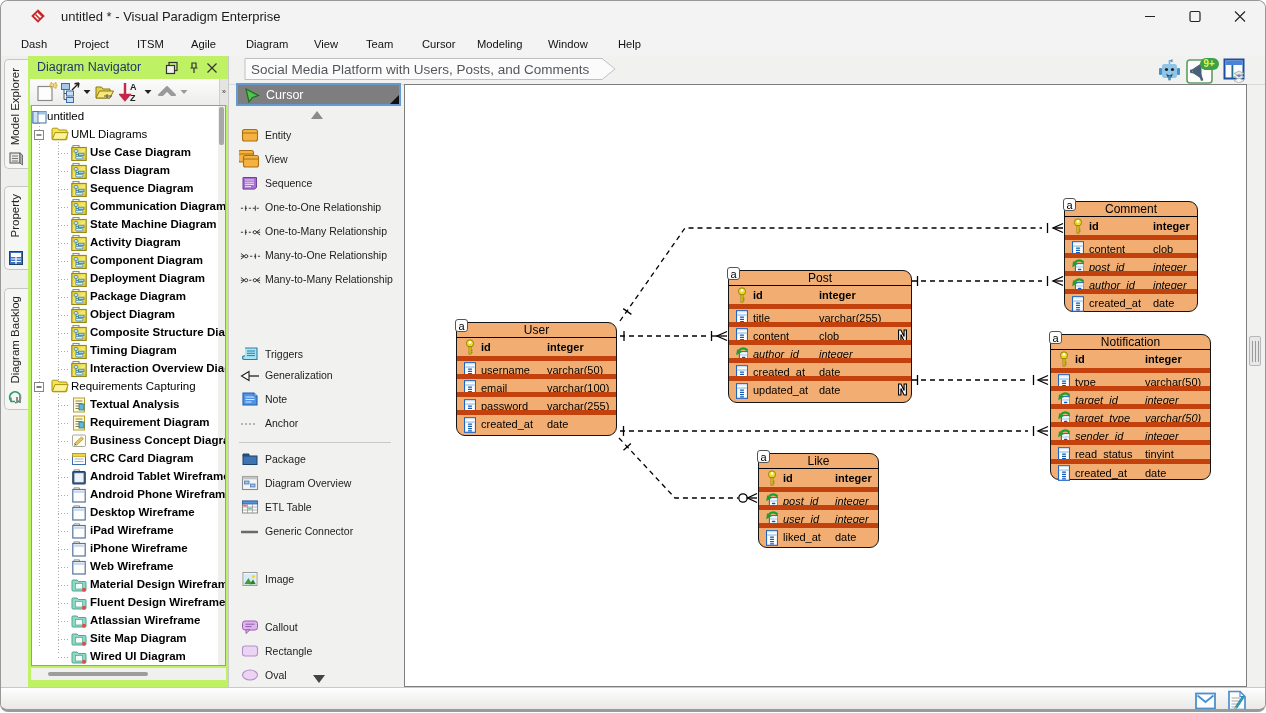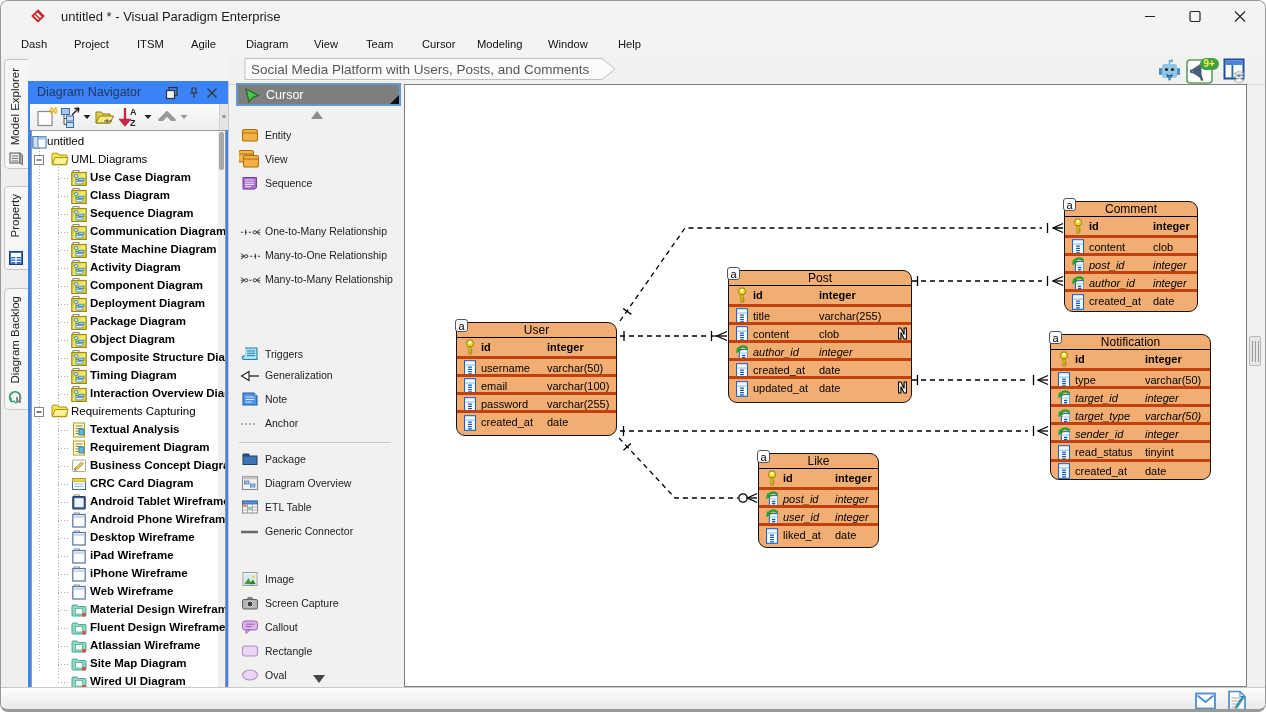--- a/index.html
+++ b/index.html
@@ -12,21 +12,21 @@
 
 #menubar { position:absolute; left:0; top:31px; width:100%; height:24px; background:#f3f3f3; }
 .mi { position:absolute; top:6px; font-size:11.2px; color:#111; }
 
 #toolrow { position:absolute; left:228px; top:55px; width:1038px; height:29px; background:#f1f1f0; border-bottom:1px solid #d9d9d9;}
 
 #tabstrip { position:absolute; left:0; top:55px; width:27px; height:631px; background:#efefee; }
 .vtab { position:absolute; left:3px; width:24px; background:#f6f6f5; border:1px solid #c6c6c6; border-right:none; border-radius:5px 0 0 5px; }
 .vtab .vtxt { position:absolute; left:4px; writing-mode:vertical-rl; transform:rotate(180deg); font-size:11.5px; color:#222; white-space:nowrap; }
 
-#nav { position:absolute; left:27px; top:55px; width:201px; height:631px; background:#3b82f6; border-right:1px solid #c9c9c9;margin-top:25px;}
+#nav { position:absolute; left:27px; top:55px; width:201px; height:631px; background:#bef264; border-right:1px solid #c9c9c9;}
 #nav-title { position:absolute; left:9px; top:4px; font-size:12.5px; color:#1f3864; }
 #navtools { position:absolute; left:2px; top:23px; width:190px; height:26px; background:linear-gradient(#fcfcfc,#ededec); }
 #nav-ovf { position:absolute; right:0px; top:23px; width:9px; height:26px; background:#e4e4e2; border-left:1px solid #cfcfcf; font-size:7px; color:#333; text-align:center; line-height:26px;}
 #tree { position:absolute; left:3px; top:49px; width:195px; height:561px; background:#fff; border:1px solid #9a9a9a; overflow:hidden; }
 .trow { position:absolute; height:18px; font-size:11.5px; color:#000; white-space:nowrap; }
 .trow b { font-weight:bold; }
 #hscroll { position:absolute; left:3px; top:612px; width:195px; height:12px; background:#f0f0ef; }
 #hthumb { position:absolute; left:17px; top:4px; width:100px; height:4px; background:#9d9d9d; border-radius:2px; }
 
 #palette { position:absolute; left:228px; top:84px; width:175px; height:602px; background:#f1f1f0;text-decoration:underline; }
@@ -39,21 +39,21 @@
 
 #canvas { position:absolute; left:403px; top:83px; width:843px; height:603px; background:#fff; border:1px solid #7e7e7e; }
 #rightstrip { position:absolute; left:1246px; top:84px; width:20px; height:602px; background:#f1f1f0; }
 #grip { position:absolute; left:2px; top:251px; width:12px; height:30px; background:#e8e8e8; border:1px solid #b8b8b8; border-radius:2px; }
 
 #statusbar { position:absolute; left:0; top:686px; width:1266px; height:27px; background:linear-gradient(#fefefe,#e4e4e2); border-top:1px solid #c9c9c9;}
 
 .ent { position:absolute; background:#F2AE72; border:1.6px solid #141414; border-radius:9px; }
 .ehead { height:14.5px; line-height:15px; text-align:center; font-size:12px; color:#000; border-bottom:1.5px solid #000; }
 .erow { position:relative; height:18.2px; }
-.erow + .erow { border-top:3px solid #c2410c; }
+.erow + .erow { border-top:5px solid #c2410c; }
 .erow .fn { position:absolute; left:24px; top:3px; font-size:11px; color:#000; }
 .erow .ft { position:absolute; top:3px; font-size:11px; color:#000; }
 .erow.pk .fn, .erow.pk .ft { font-weight:bold; }
 .erow.fk .fn, .erow.fk .ft { font-style:italic; }
 .erow svg.ric { position:absolute; left:6.5px; top:1.5px; }
 .abadge { position:absolute; left:-2px; top:-4px; width:13px; height:13px; background:#fff; border:1px solid #555; border-radius:3px; font-size:11px; line-height:12px; text-align:center; color:#000; z-index:3;}
 </style>
 </head>
 <body>
 <svg width="0" height="0" style="position:absolute">
@@ -672,20 +672,26 @@
           <use href="#p-entity"></use>
         </svg>
         <span class="plabel">View</span>
       </div>
       <div class="pitem" style="top:87px">
         <svg style="position:absolute;left:4px;top:2px" width="18" height="18">
           <use href="#p-seq"></use>
         </svg>
         <span class="plabel">Sequence</span>
       </div>
+      <div class="pitem" style="top:111px">
+        <svg style="position:absolute;left:3px;top:7px" width="21" height="10.5">
+          <use href="#p-oo"></use>
+        </svg>
+        <span class="plabel">One-to-One Relationship</span>
+      </div>
       <div class="pitem" style="top:135px">
         <svg style="position:absolute;left:3px;top:7px" width="21" height="10.5">
           <use href="#p-om"></use>
         </svg>
         <span class="plabel">One-to-Many Relationship</span>
       </div>
       <div class="pitem" style="top:159px">
         <svg style="position:absolute;left:3px;top:7px" width="21" height="10.5">
           <use href="#p-mo"></use>
         </svg>
@@ -743,26 +749,20 @@
         <svg style="position:absolute;left:3px;top:7px" width="20" height="10">
           <use href="#p-gc"></use>
         </svg>
         <span class="plabel">Generic Connector</span>
       </div>
       <div class="pitem" style="top:483px">
         <svg style="position:absolute;left:4px;top:2px" width="18" height="18">
           <use href="#p-img"></use>
         </svg>
         <span class="plabel">Image</span>
-      </div>
-      <div class="pitem" style="top:507px">
-        <svg style="position:absolute;left:4px;top:2px" width="18" height="18">
-          <use href="#p-sc"></use>
-        </svg>
-        <span class="plabel">Screen Capture</span>
       </div>
       <div class="pitem" style="top:531px">
         <svg style="position:absolute;left:4px;top:2px" width="18" height="18">
           <use href="#p-call"></use>
         </svg>
         <span class="plabel">Callout</span>
       </div>
       <div class="pitem" style="top:555px">
         <svg style="position:absolute;left:4px;top:2px" width="18" height="18">
           <use href="#p-rect"></use>

